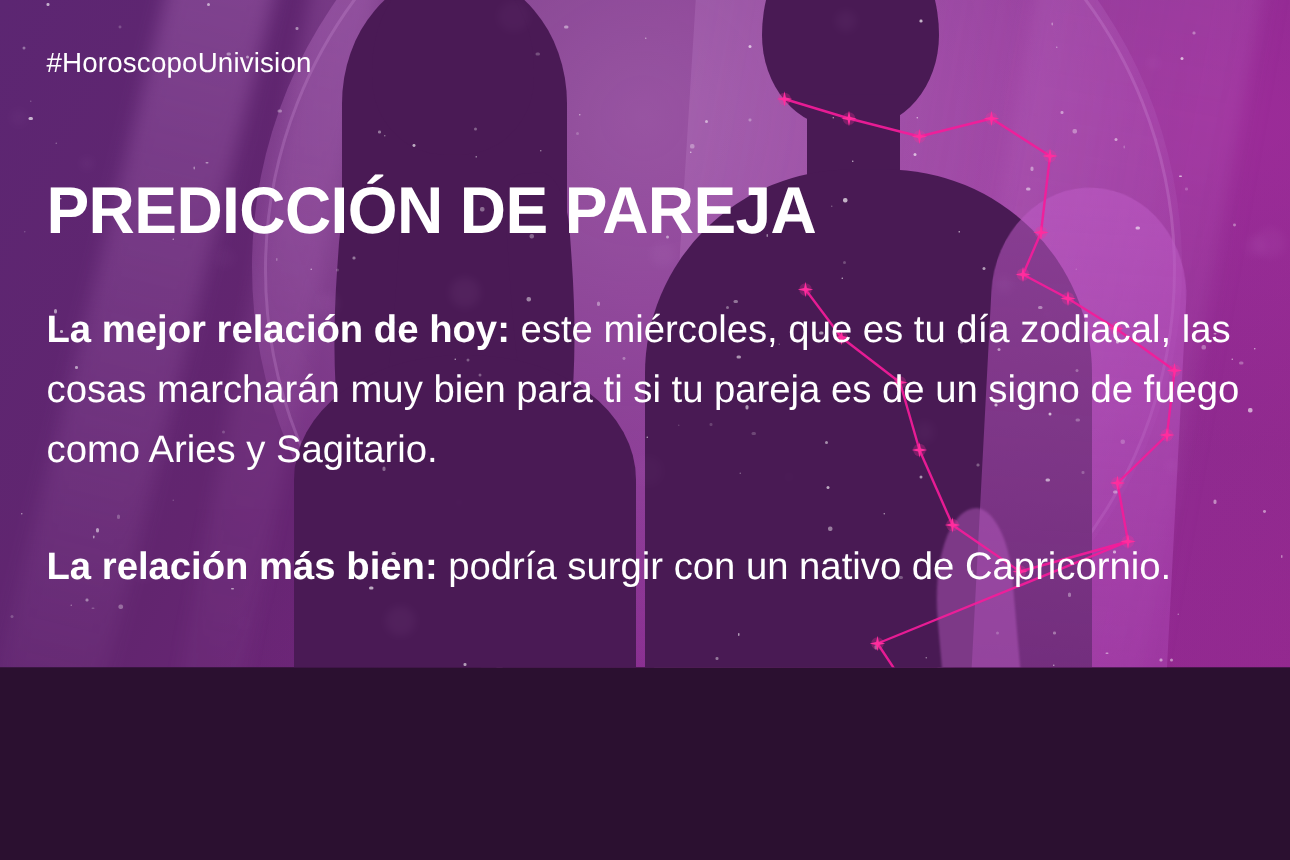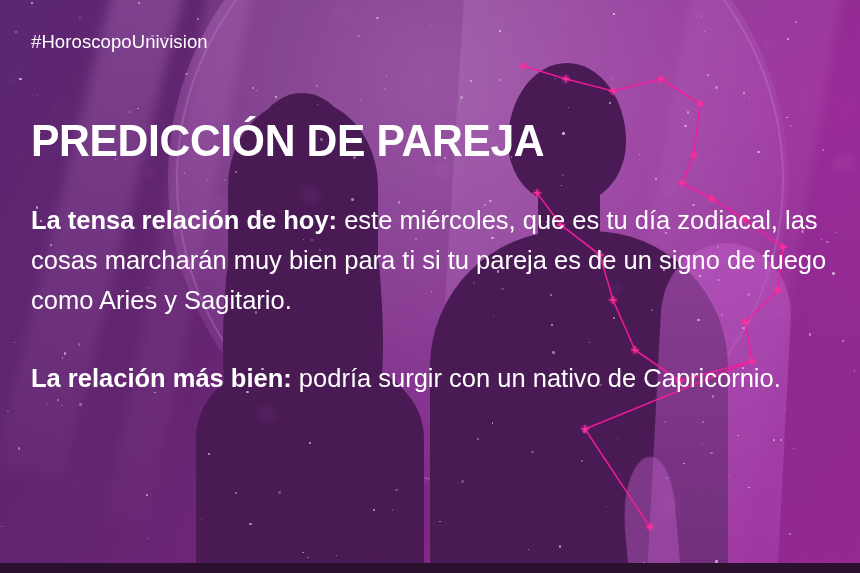--- a/index.html
+++ b/index.html
@@ -5,21 +5,21 @@
 <style>
   html, body {
     margin: 0;
     padding: 0;
     background: #2b1030;
   }
 
   #card {
     position: relative;
     width: 860px;
-    height: 563px;
+    height: 445px;
     overflow: hidden;
     font-family: "Liberation Sans", sans-serif;
     
     background:
       radial-gradient(ellipse 70% 80% at 96% 18%, rgba(168,44,160,0.55) 0%, rgba(168,44,160,0.0) 62%),
       radial-gradient(ellipse 90% 70% at 70% 100%, rgba(150,40,150,0.45) 0%, rgba(150,40,150,0) 60%),
       linear-gradient(118deg, #5c2672 0%, #62256f 28%, #73257e 55%, #8b2b8f 78%, #93298e 100%);
   }
 
   
@@ -577,18 +577,18 @@
         </g>
       </svg>
   </div>
 
   <div class="content">
     <div class="hashtag">#HoroscopoUnivision</div>
 
     <h1 class="title">PREDICCIÓN DE PAREJA</h1>
 
     <div class="body-copy" id="body-copy">
-        <p><b>La tensa relación de hoy:</b> este miércoles, que es tu día zodiacal, las cosas marcharán muy bien para ti si tu pareja es de un signo de fuego como Aries y Sagitario.</p>
+        <p><b>La mejor relación de hoy:</b> este miércoles, que es tu día zodiacal, las cosas marcharán muy bien para ti si tu pareja es de un signo de fuego como Aries y Sagitario.</p>
         <p><b>La relación más bien:</b> podría surgir con un nativo de Capricornio.</p>
       </div>
   </div>
 
 </div>
 
 </body></html>

